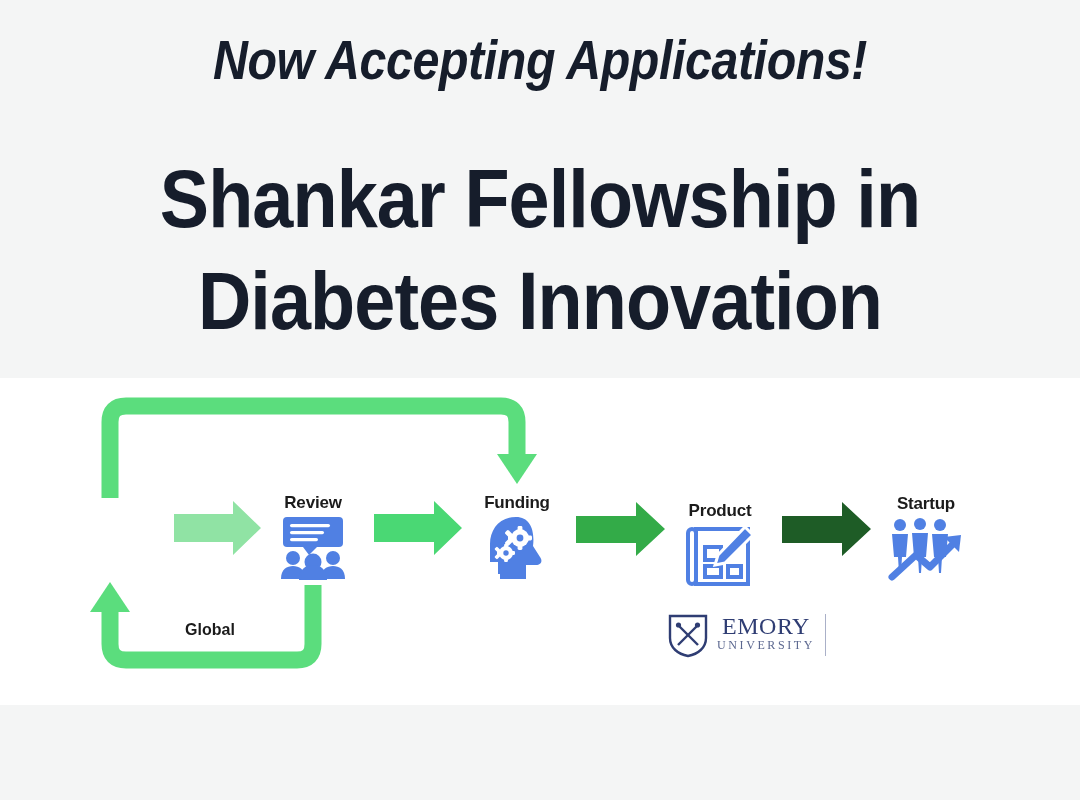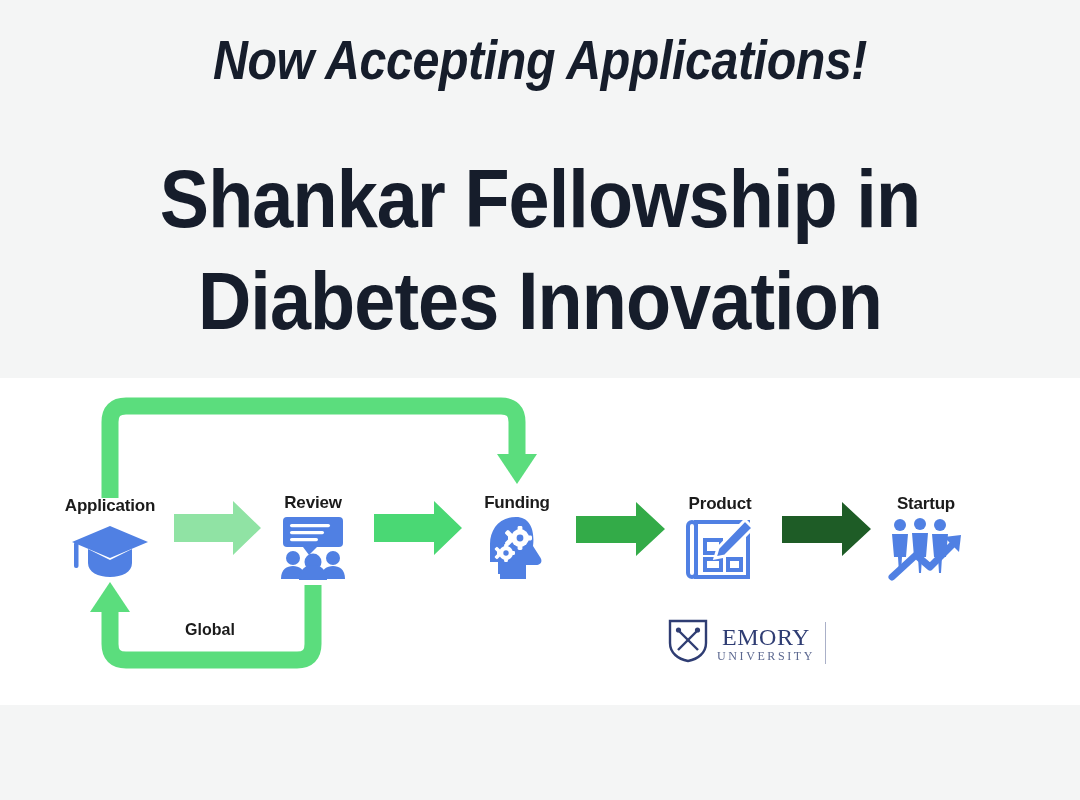--- a/index.html
+++ b/index.html
@@ -107,21 +107,21 @@
     height: 64px;
     display: flex;
     align-items: center;
     justify-content: center;
   }
   .stage-icon svg { display: block; }
 
   .stage-application { left: 35px;  top: 118px; }
   .stage-review      { left: 238px; top: 115px; }
   .stage-funding     { left: 442px; top: 115px; }
-  .stage-product     { left: 645px; top: 116px; }
+  .stage-product     { left: 645px; top: 123px; }
   .stage-startup     { left: 851px; top: 116px; }
 
   
   .refine-label {
     position: absolute;
     left: 160px;
     top: 243px;
     width: 100px;
     text-align: center;
     font-family: "Liberation Sans Narrow", "Liberation Sans", sans-serif;
@@ -132,21 +132,21 @@
   }
 
   
   .emory-lockup {
     position: absolute;
     left: 668px;
     top: 610px;
     width: 320px;
     height: 62px;
     display: flex;
-    align-items: center;
+    align-items: flex-start;
   }
   .emory-shield { flex: 0 0 auto; margin-top: 4px; }
   .emory-wordmark {
     flex: 0 0 auto;
     margin-left: 9px;
     margin-top: 4px;
     text-align: center;
   }
   .emory-name {
     font-family: "Liberation Serif", serif;
@@ -243,30 +243,20 @@
 
         <g>
           <path d="M 576 138 L 636 138 L 636 124 L 665 151 L 636 178 L 636 165 L 576 165 Z" fill="#33ab48"></path>
         </g>
 
         <g>
           <path d="M 782 138 L 842 138 L 842 124 L 871 151 L 842 178 L 842 165 L 782 165 Z" fill="#1e5c26"></path>
         </g>
       </svg>
 
-      <div class="stage stage-application">
-        <div class="stage-label">Application</div>
-        <div class="stage-icon">
-          <svg width="80" height="58" viewBox="0 0 80 58">
-            <path d="M40 4 L78 20 L40 36 L2 20 Z" fill="#5080e3"></path>
-            <path d="M18 27 L18 41 C18 50 28 55 40 55 C52 55 62 50 62 41 L62 27 L40 38 Z" fill="#5080e3"></path>
-            <rect x="4" y="20" width="4.5" height="26" rx="2" fill="#5080e3"></rect>
-          </svg>
-        </div>
-      </div>
 
       <div class="stage stage-review">
         <div class="stage-label">Review</div>
         <div class="stage-icon">
           <svg width="72" height="64" viewBox="0 0 72 64">
             <rect x="6" y="1" width="60" height="30" rx="4" fill="#5080e3"></rect>
             <rect x="13" y="8" width="40" height="3.2" rx="1.6" fill="#ffffff"></rect>
             <rect x="13" y="15" width="34" height="3.2" rx="1.6" fill="#ffffff"></rect>
             <rect x="13" y="22" width="28" height="3.2" rx="1.6" fill="#ffffff"></rect>
             <polygon points="26,31 40,31 32,39" fill="#5080e3"></polygon>

